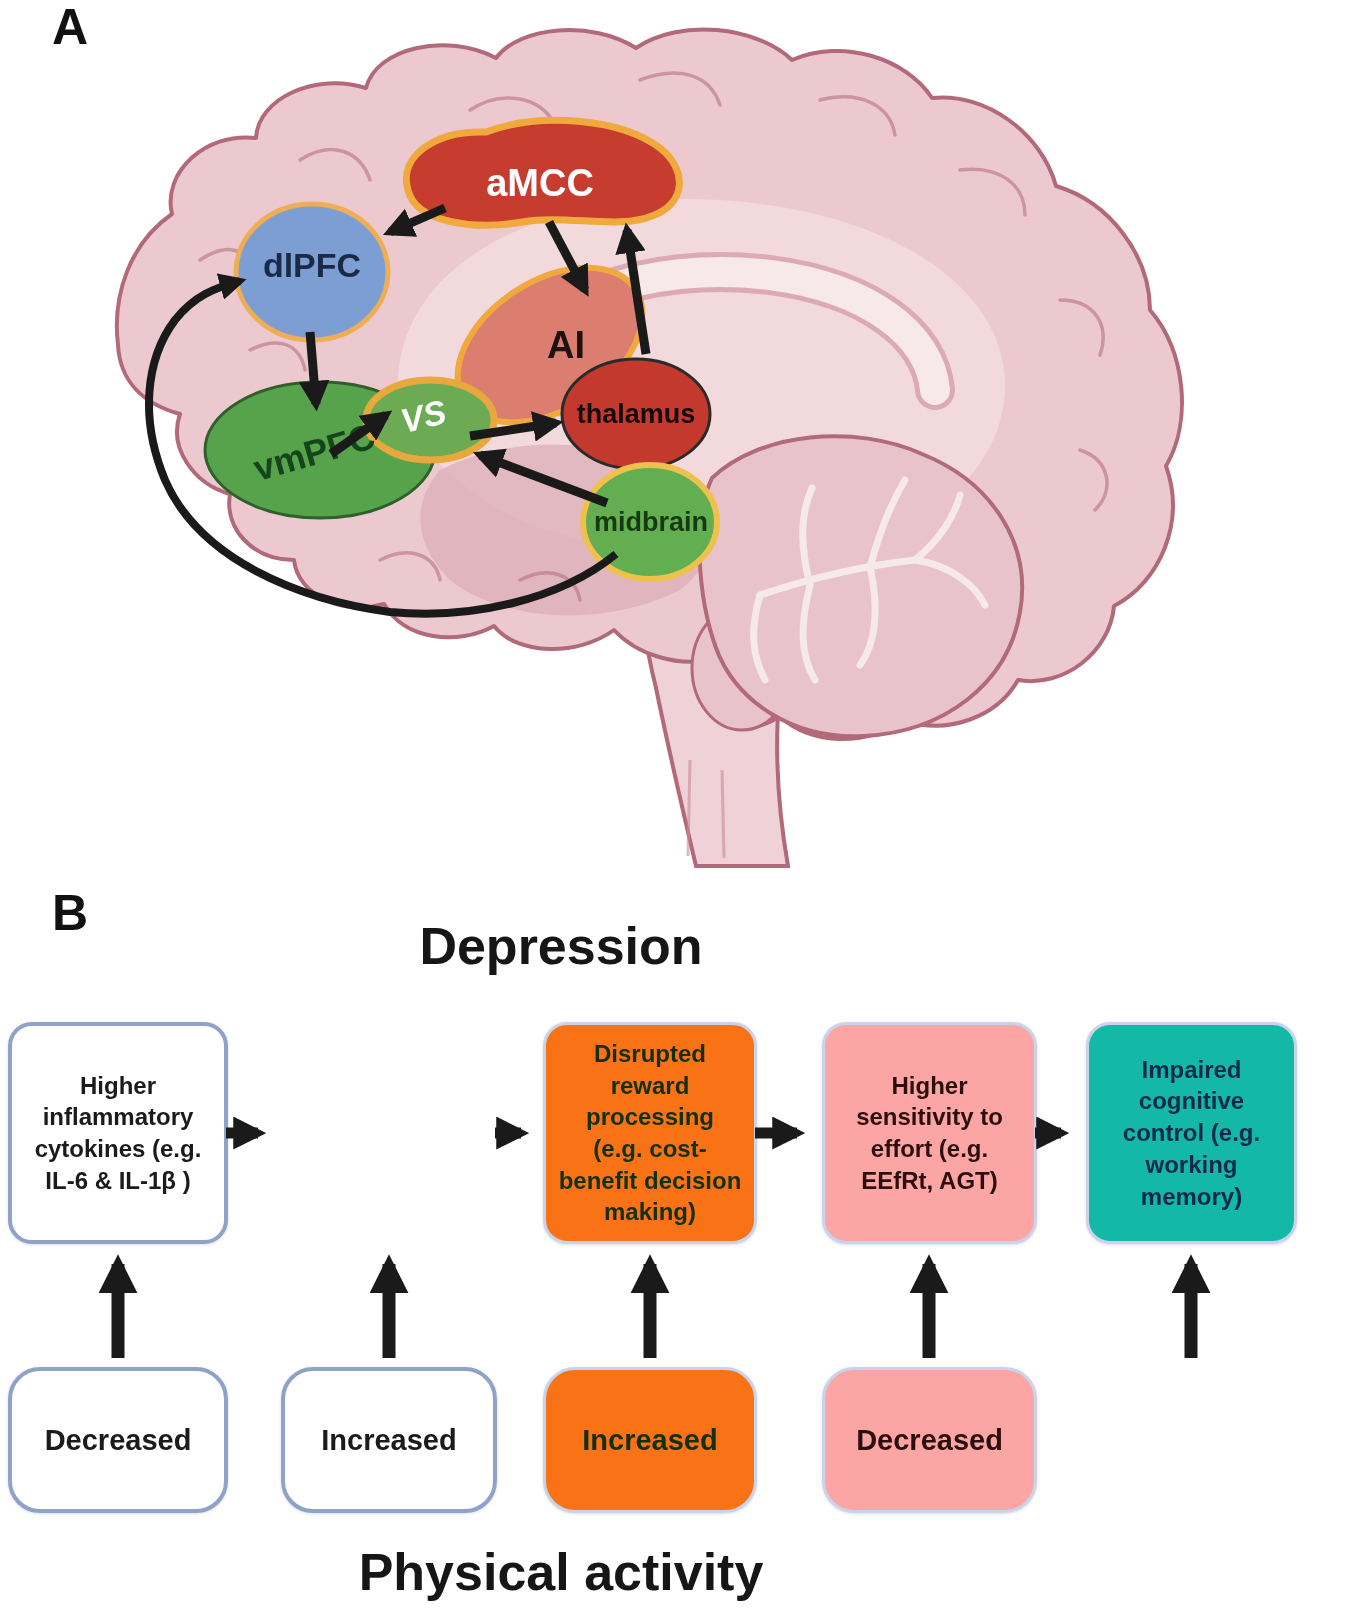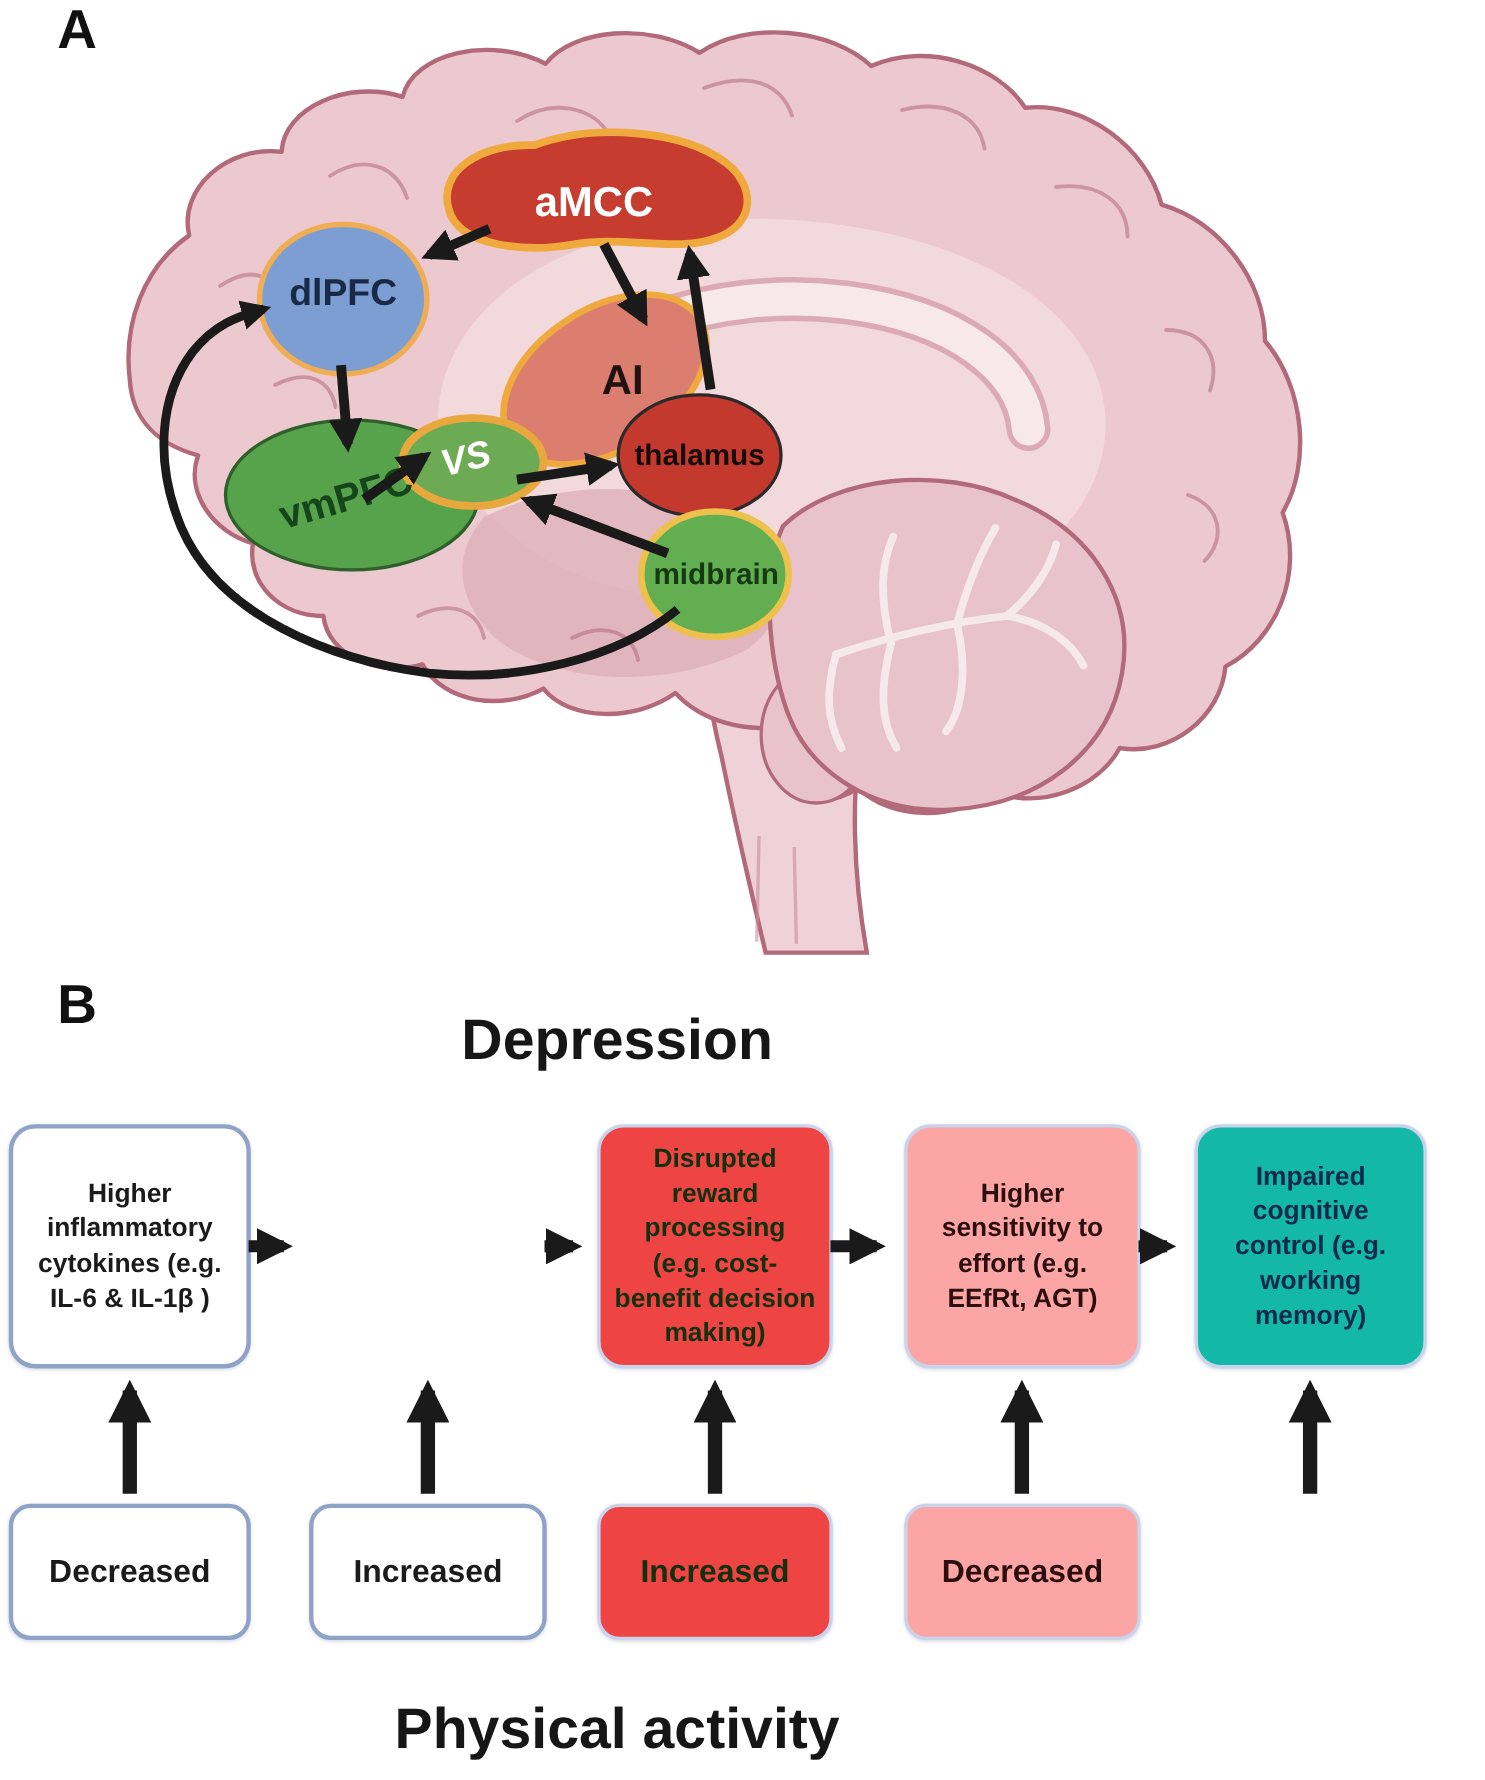--- a/index.html
+++ b/index.html
@@ -13,28 +13,28 @@
   #depression-title{top:920px;}
   #activity-title{top:1546px;}
   svg{position:absolute;left:0;}
   #brain-svg{top:0;}
   #flow-arrows-svg{top:870px;}
   .fbox{position:absolute;display:flex;align-items:center;justify-content:center;
         text-align:center;font-weight:bold;box-sizing:border-box;
         box-shadow:0 1px 3px rgba(60,70,110,0.18);}
   .fbox.toprow{top:1022px;height:222px;font-size:24px;line-height:1.32;
                border-radius:24px;padding:6px 12px;}
-  .fbox.bottomrow{top:1367px;height:124px;font-size:29px;border-radius:20px;}
+  .fbox.bottomrow{top:1367px;height:146px;font-size:29px;border-radius:32px;}
   .col0{left:8px;width:220px;}
   .col1{left:281px;width:216px;}
   .col2{left:543px;width:214px;}
   .col3{left:822px;width:215px;}
   .col4{left:1086px;width:211px;}
   .sty-outline{background:#ffffff;border:4px solid #8fa3c8;color:#1b1b1b;}
-  .sty-green{background:#ef4444;border:3px solid #c9d3ec;color:#11300b;}
+  .sty-green{background:#f97316;border:3px solid #c9d3ec;color:#11300b;}
   .sty-red{background:#fca5a5;border:3px solid #c9d3ec;color:#2d0e0e;}
   .sty-blue{background:#14b8a6;border:3px solid #c9d3ec;color:#0c2a4d;}
 </style>
 </head>
 <body>
 
 <div id="canvas">
 
   <div class="panel-label" id="label-a">A</div>
 

